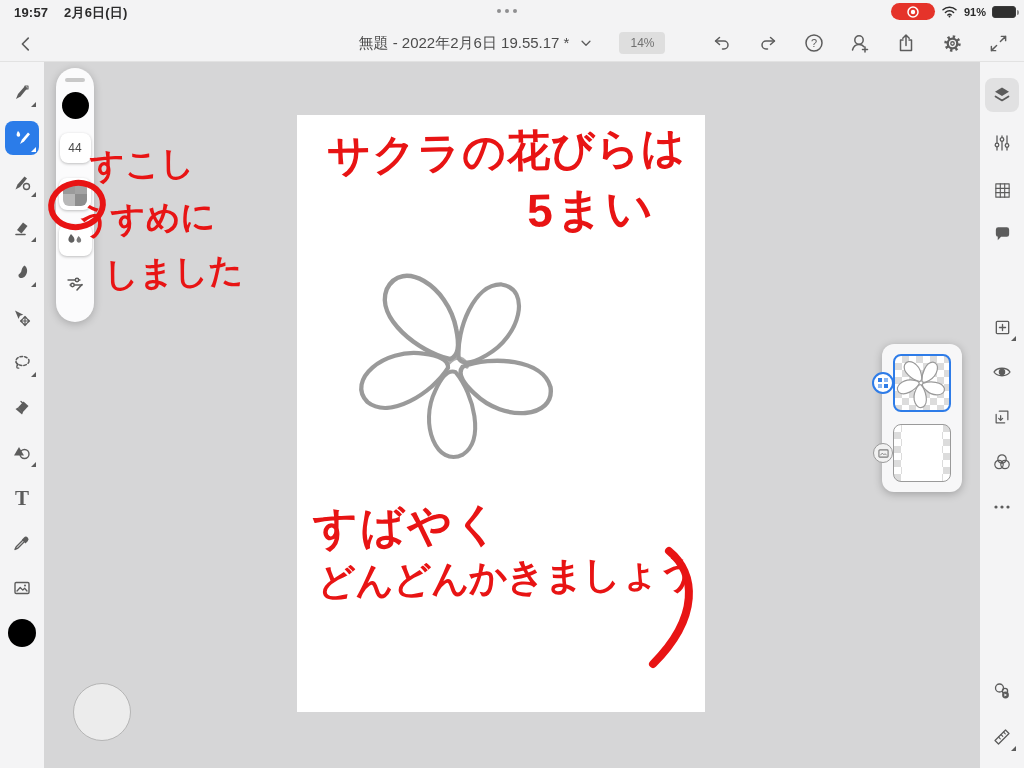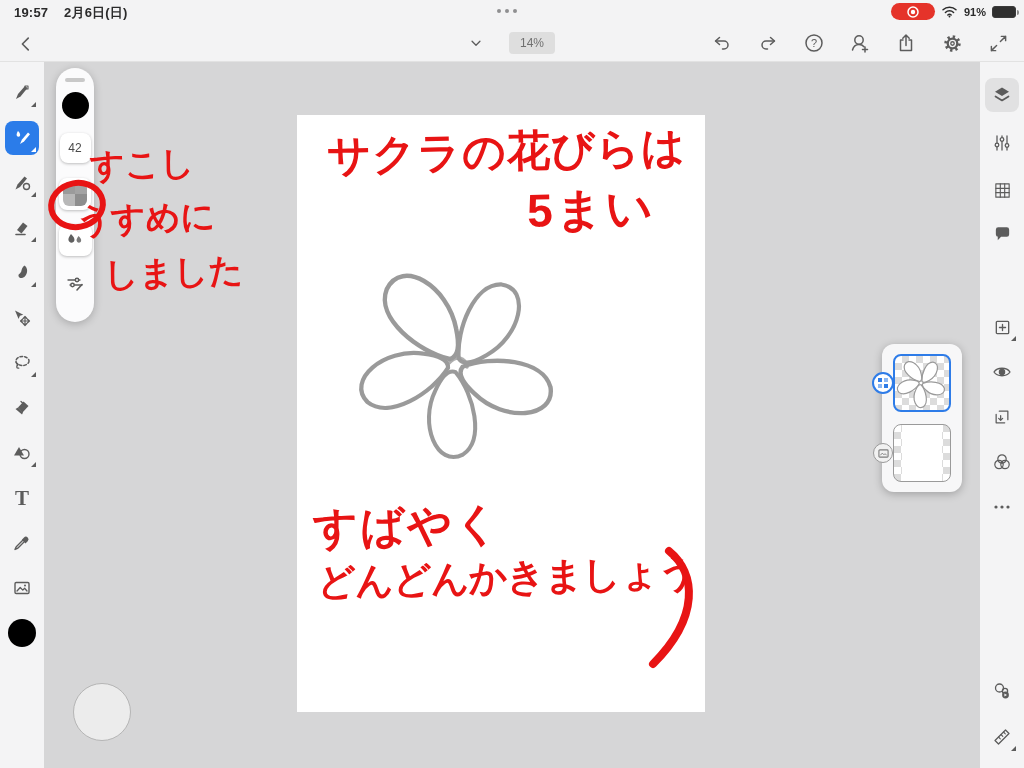--- a/index.html
+++ b/index.html
@@ -115,20 +115,21 @@
       </div>
     </div>
 
     <div class="titlerow">
       <div class="back-btn">
         <svg class="icn" width="18" height="18" viewBox="0 0 20 20" style="stroke-width:1.8">
             <path d="M12.5 3.5 L6 10 L12.5 16.5"></path>
           </svg>
       </div>
       <div class="title-group">
+        <span class="doc-title">無題 - 2022年2月6日 19.55.17 *</span>
         <svg class="icn" width="14" height="14" viewBox="0 0 16 16">
             <path d="M3.5 6 L8 10.5 L12.5 6"></path>
           </svg>
         <span class="zoom-badge">14%</span>
       </div>
       <div class="tb-actions">
         <div class="tb-btn">
           <svg class="icn" width="20" height="20" viewBox="0 0 20 20">
               <path d="M7.5 4.5 L3.5 8 L7.5 11.5"></path>
               <path d="M3.8 8 H12 a4 4 0 0 1 0 8 h-1.5"></path>
@@ -248,21 +249,21 @@
           <circle cx="13" cy="7.5" r="1" fill="#5c5c5c" stroke="none"></circle>
         </svg>
     </div>
     <div class="color-chip"></div>
   </div>
 
   <div class="opt-panel">
     <div class="opt-handle"></div>
     <div class="opt-color"></div>
     <div class="opt-size">
-        <span>42</span>
+        <span>44</span>
       </div>
     <div class="opt-tex">
         <div class="tex"></div>
       </div>
     <div class="opt-drops">
       <svg width="22" height="20" viewBox="0 0 22 20">
           <path d="M7 4 c-2.6 3.6 -3.4 6 -1.6 7.8 1.6 1.6 4.4 1 5 -1.2 .6-2.4 -1.2-4 -3.4-6.6z" fill="#5f5f5f"></path>
           <path d="M14.5 6 c-2 2.8 -2.6 4.6 -1.2 6 1.2 1.2 3.4.8 3.8-1 .5-1.8 -.9-3 -2.6-5z" fill="#7a7a7a"></path>
         </svg>
     </div>

